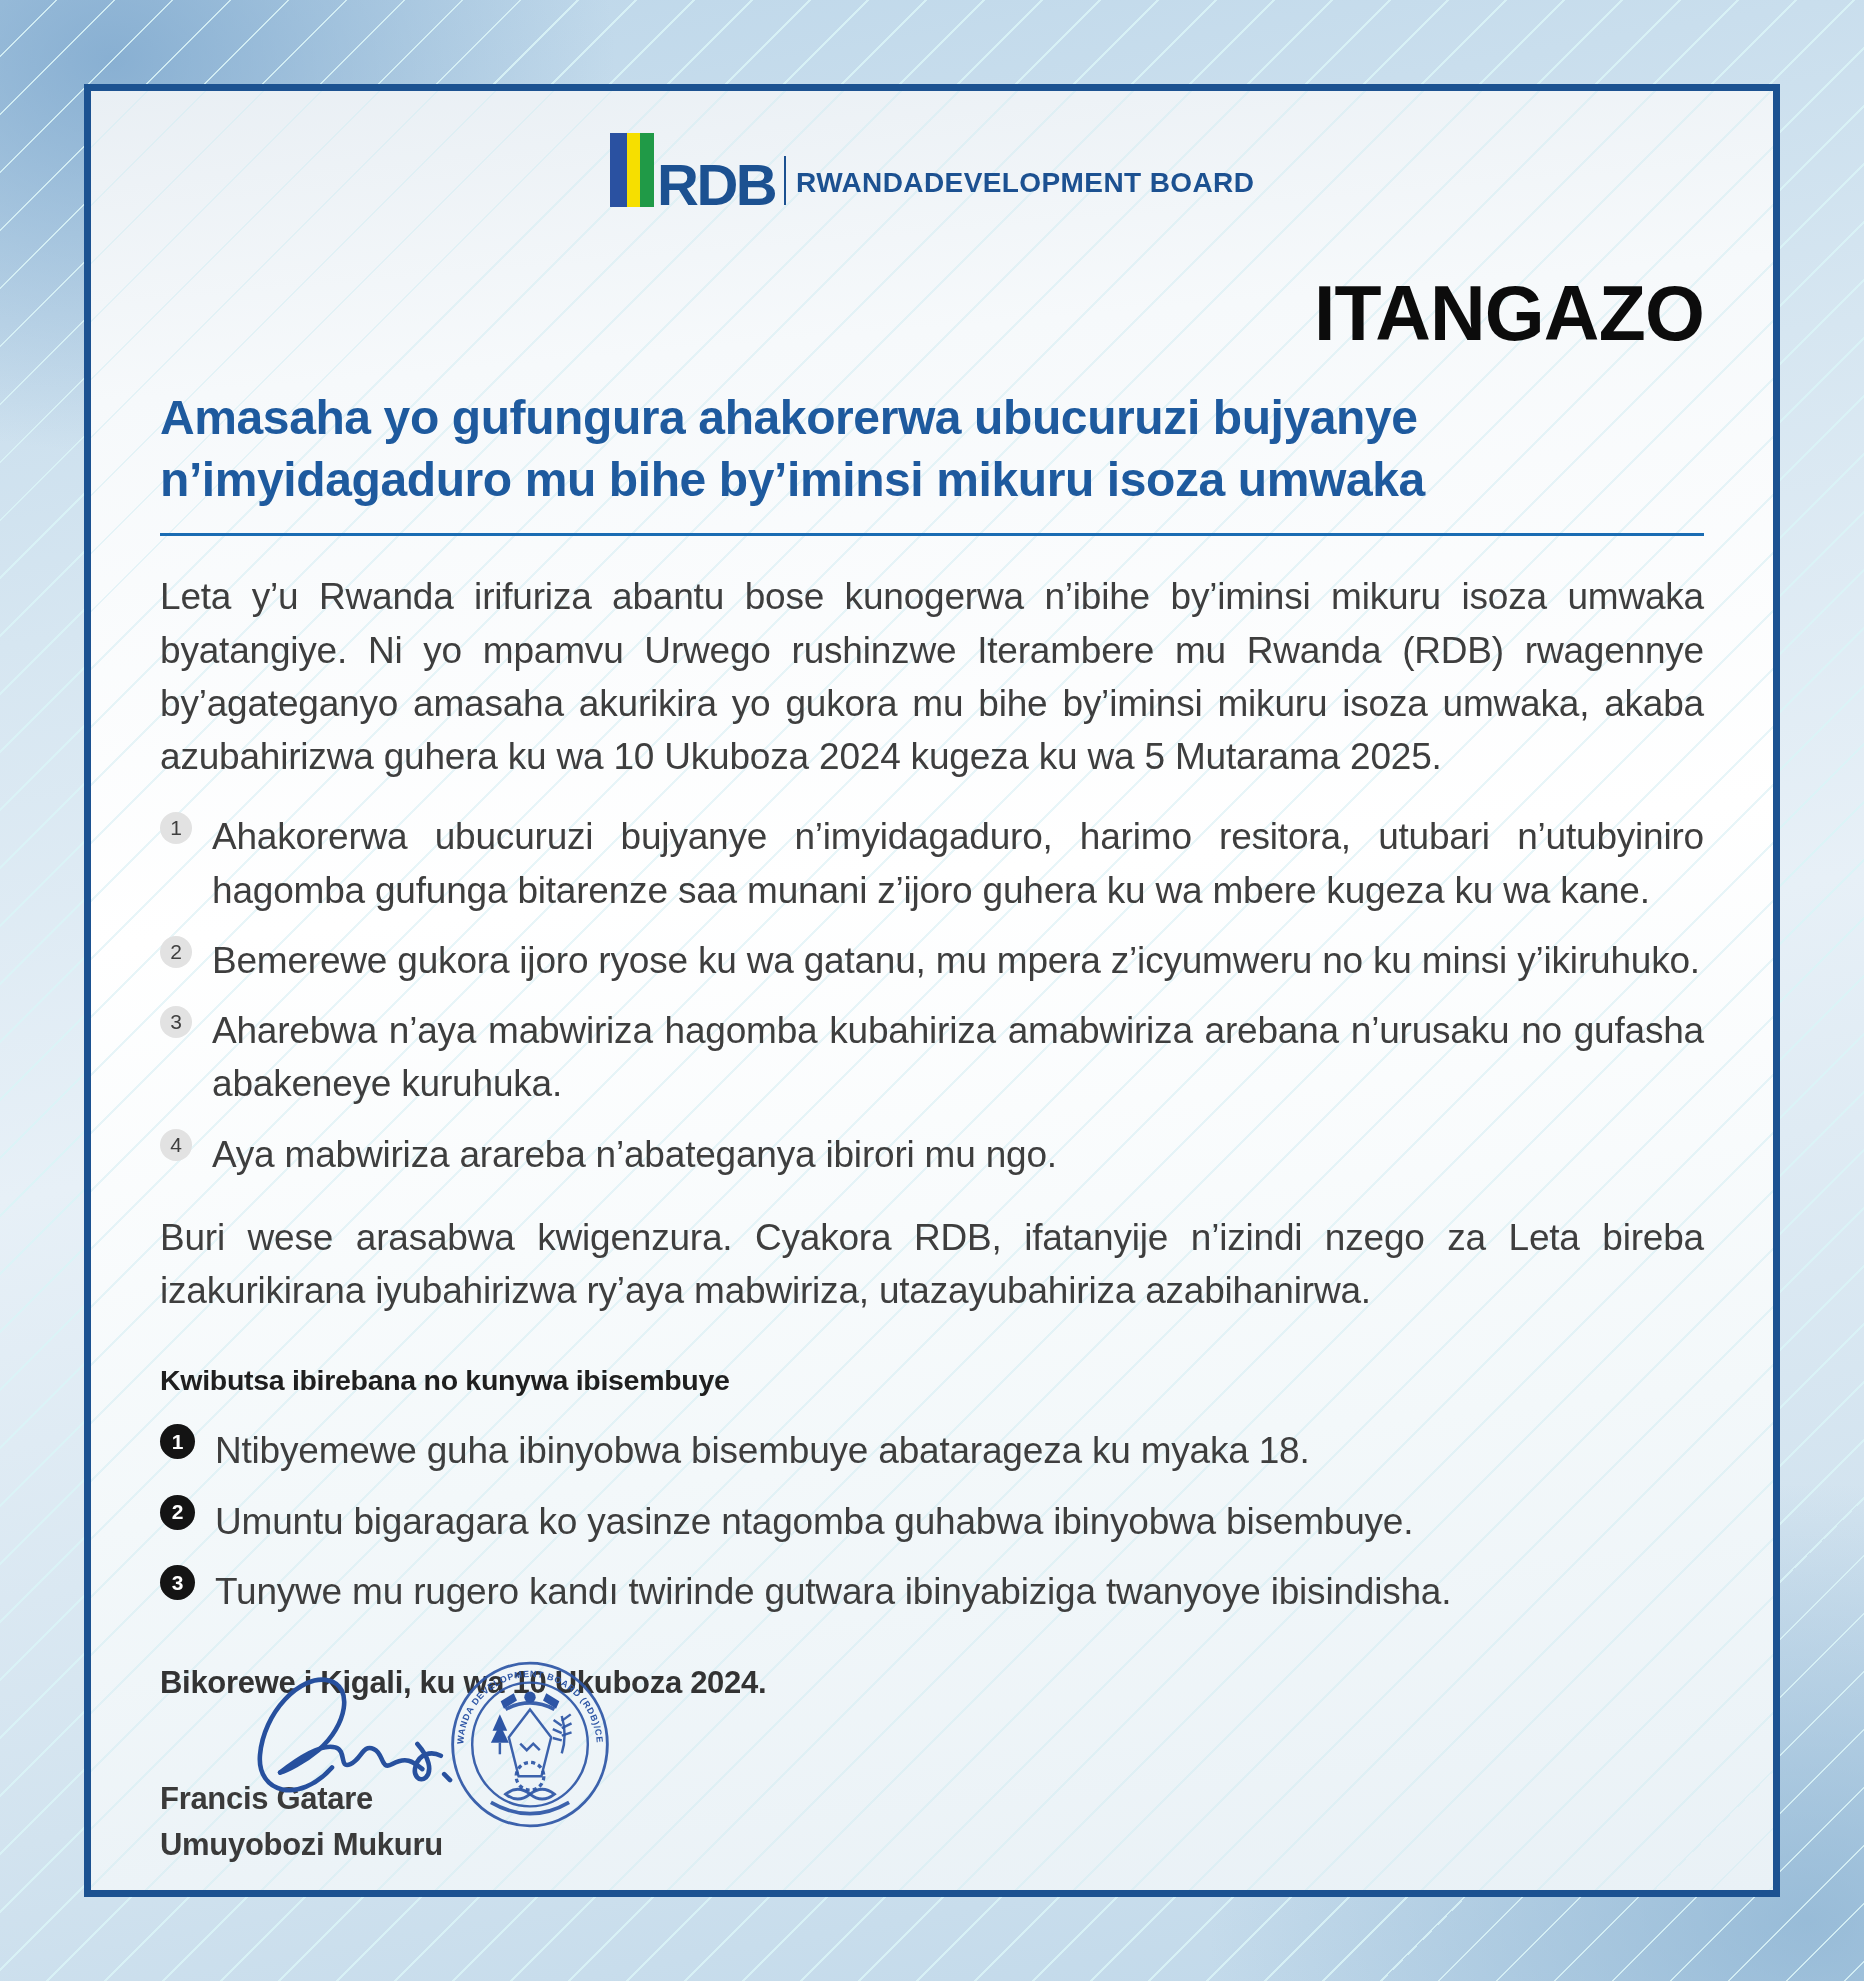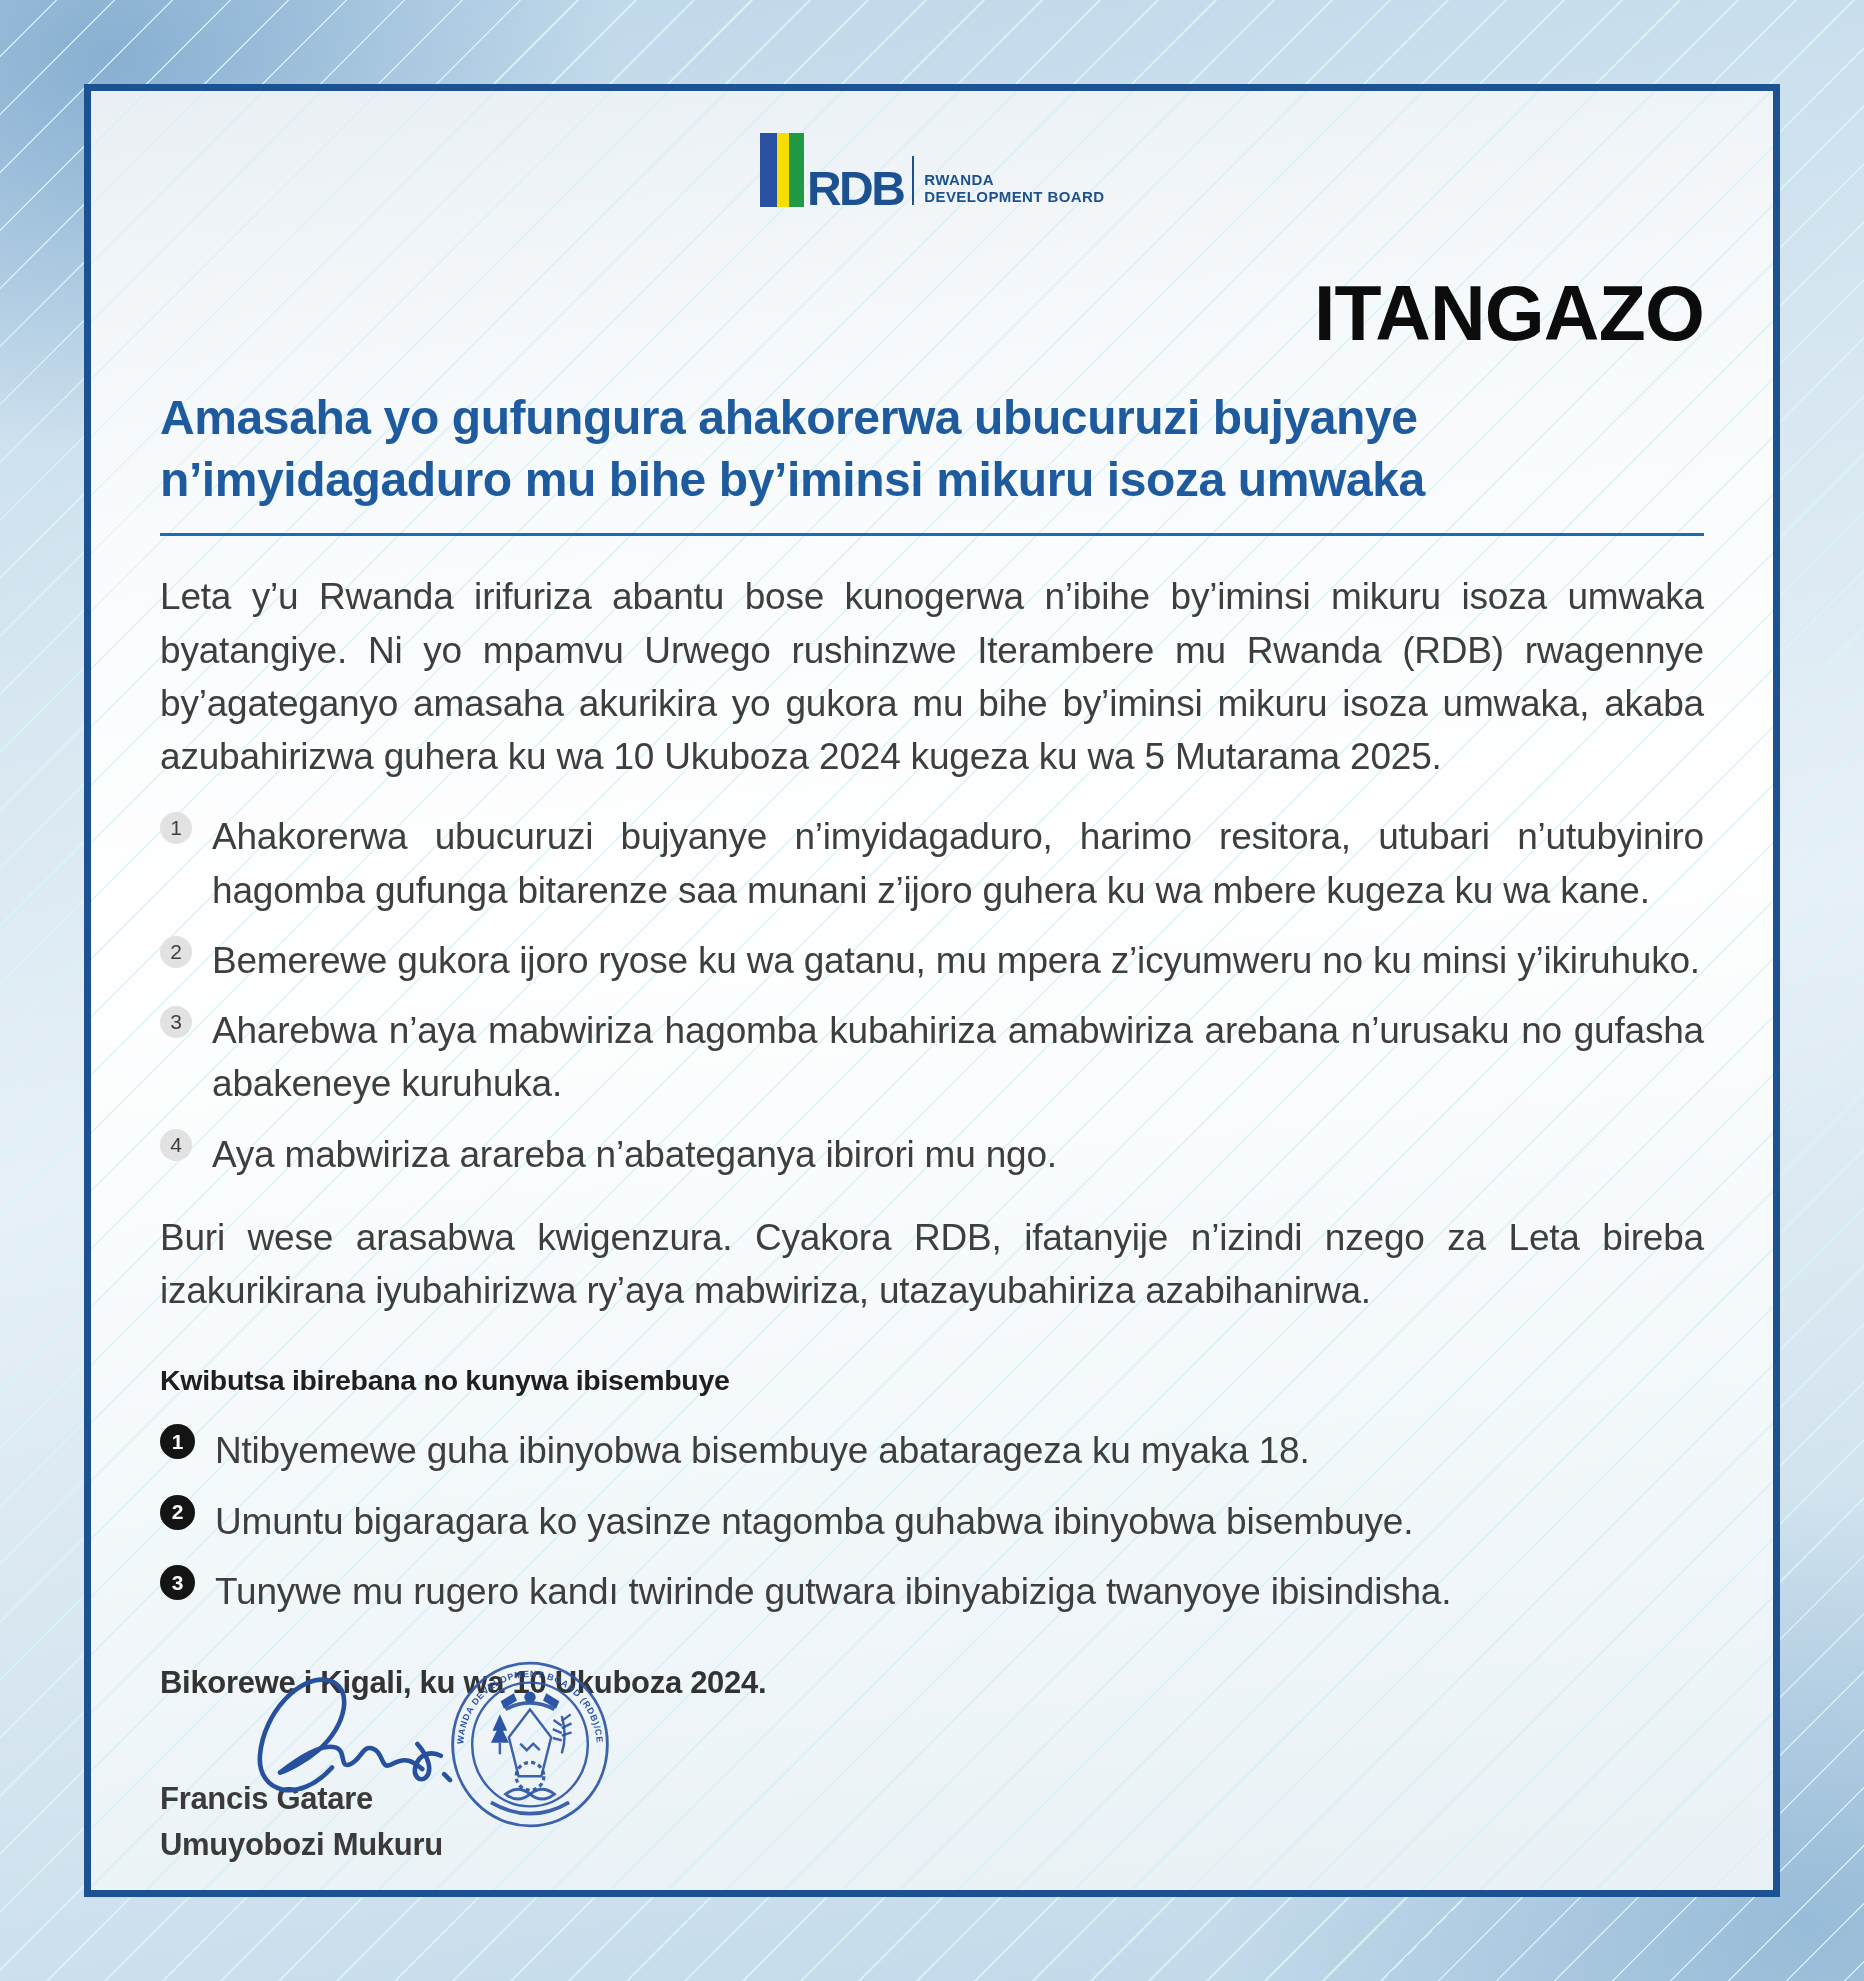--- a/index.html
+++ b/index.html
@@ -26,23 +26,23 @@
     padding:0 69px;
     overflow:hidden;
   }
   
   .logo-row{ margin-top:39px; display:flex; justify-content:center; align-items:flex-end; height:77px; }
   .flag{ width:44px; height:74px; display:flex; }
   .flag .bar{ height:100%; }
   .bar.b1{ width:40%; background:#2a51a1; }
   .bar.b2{ width:28%; background:#f6df00; }
   .bar.b3{ width:32%; background:#209a47; }
-  .logo-acronym{ font-size:48px; font-weight:bold; color:#1c5191; letter-spacing:-2.5px; line-height:.78; margin-left:3.4px; }
+  .logo-acronym{ font-size:58px; font-weight:bold; color:#1c5191; letter-spacing:-2.5px; line-height:.78; margin-left:3.4px; }
   .logo-divider{ width:2.5px; height:49px; background:#1c5191; margin:0 10px 1.7px 8.4px; }
-  .logo-org{ display:flex; flex-direction:column; font-size:15px; font-weight:bold; color:#1c5191; line-height:1.12; letter-spacing:0.4px; margin-bottom:1px; }
+  .logo-org{ display:flex; flex-direction:row; font-size:28px; font-weight:bold; color:#1c5191; line-height:1.12; letter-spacing:0.4px; margin-bottom:9px; }
   
   .doc-title{ margin-top:62px; text-align:right; font-size:77px; font-weight:bold; color:#0c0c0c; letter-spacing:-0.8px; }
   .doc-subtitle{ margin-top:28.5px; text-align:left; font-size:48px; font-weight:bold; color:#1e5a9e; line-height:1.3; letter-spacing:-0.4px; }
   .rule{ margin-top:22px; border:0; border-top:3.4px solid #1a6cb3; }
   
   .intro{ margin-top:34px; }
   p.body-text{ font-size:37px; line-height:1.44; color:#3e3e3e; text-align:justify; letter-spacing:-0.2px; }
   h2.section-heading{ margin-top:47px; font-size:28.5px; font-weight:bold; color:#1f1f1f; letter-spacing:-0.3px; }
   .list{ margin-top:27px; }
   .list-item{ display:flex; gap:20px; margin-bottom:17px; }

